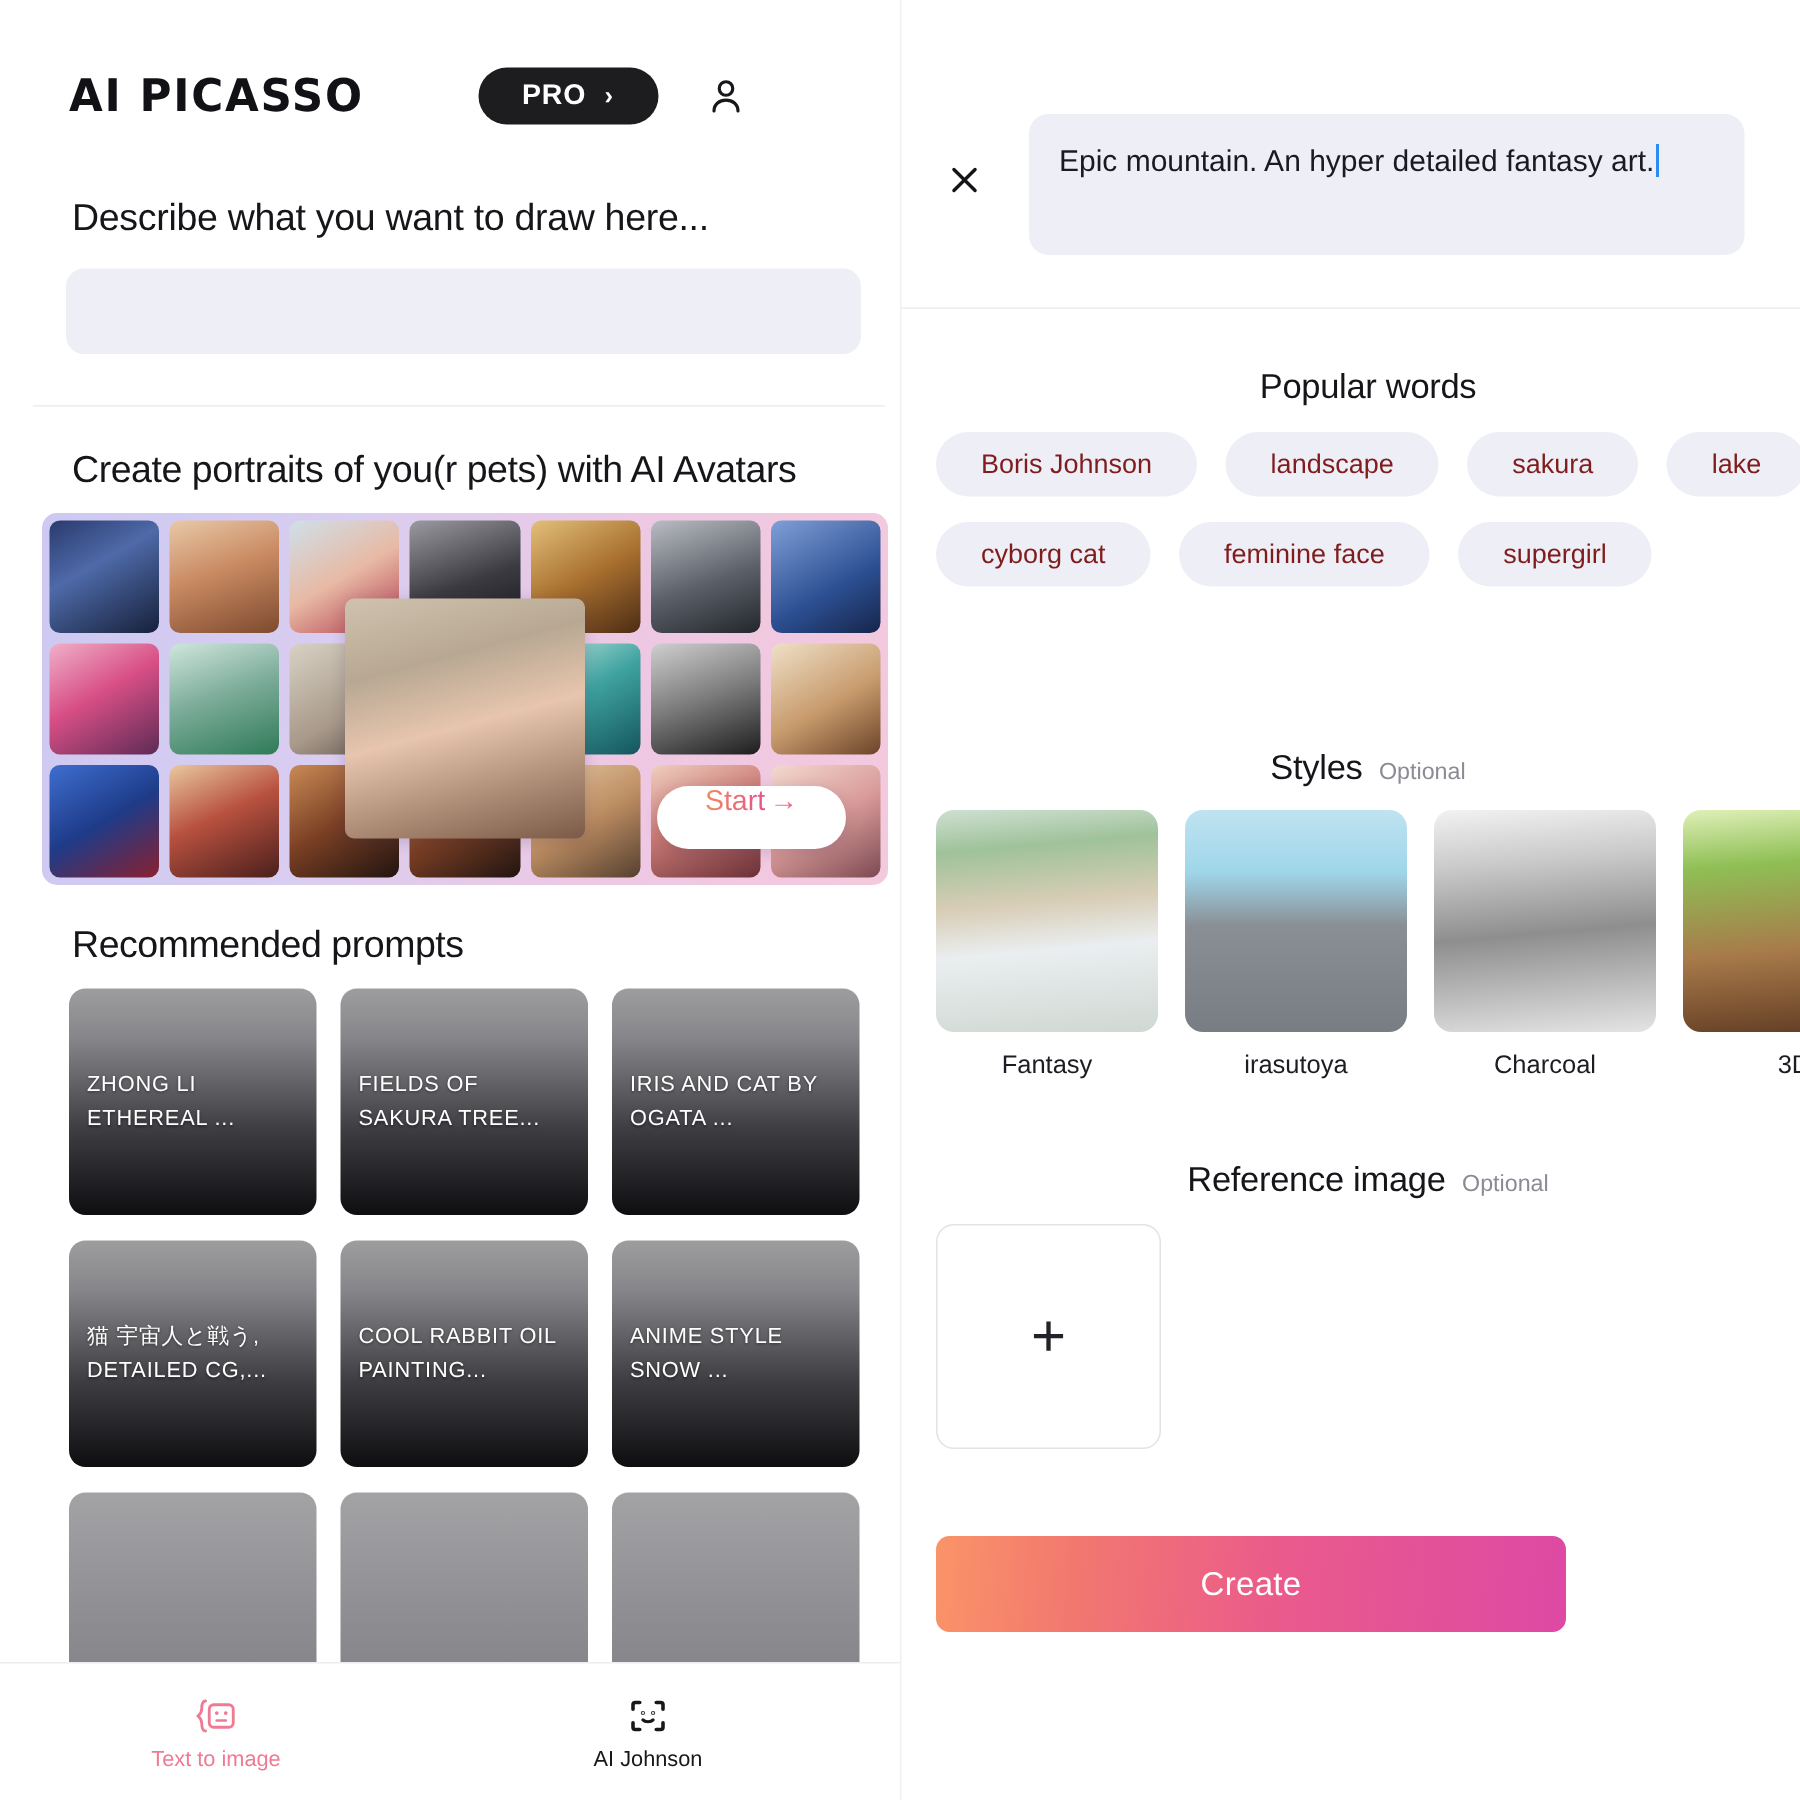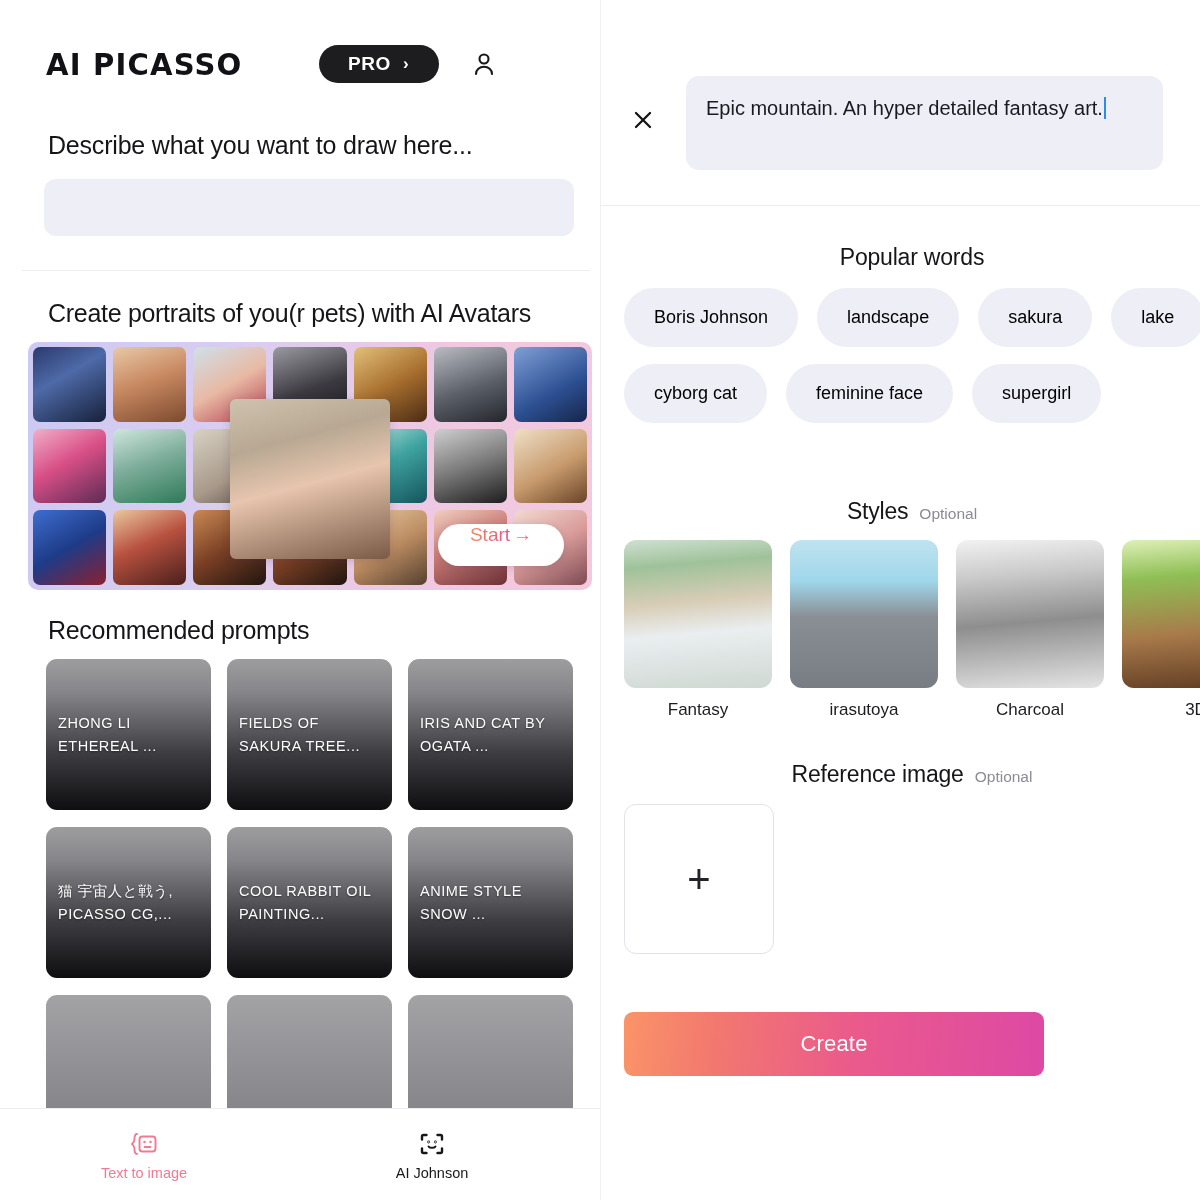--- a/index.html
+++ b/index.html
@@ -235,24 +235,24 @@
   }
   .sec-title .optional {
     font-size: 15.5px; color: #8b8b96; font-weight: 400;
   }
 
   .chips-wrap { margin: 17px 0 0 624px; width: 600px; }
   .chips-row { display: flex; gap: 19px; margin-bottom: 17px; }
   .chip {
     background: #eeeef7;
     border-radius: 999px;
-    height: 59px;
+    height: 43px;
     display: flex; align-items: center;
     padding: 1px 30px;
-    font-size: 18px; color: #000000;
+    font-size: 18px; color: #7f1d1d;
     white-space: nowrap;
     cursor: pointer;
   }
 
   .styles-row {
     display: flex; gap: 18px;
     margin: 15px 0 0 624px;
     width: 600px;
   }
   .style-item { width: 148px; flex: 0 0 148px; cursor: pointer; }
@@ -364,21 +364,21 @@
       <div class="rec-card">
           <span class="label">ZHONG LI ETHEREAL ...</span>
         </div>
       <div class="rec-card">
           <span class="label">FIELDS OF SAKURA TREE...</span>
         </div>
       <div class="rec-card">
           <span class="label">IRIS AND CAT BY OGATA ...</span>
         </div>
       <div class="rec-card">
-          <span class="label">猫 宇宙人と戦う, PICASSO CG,...</span>
+          <span class="label">猫 宇宙人と戦う, DETAILED CG,...</span>
         </div>
       <div class="rec-card">
           <span class="label">COOL RABBIT OIL PAINTING...</span>
         </div>
       <div class="rec-card">
           <span class="label">ANIME STYLE SNOW ...</span>
         </div>
       <div class="rec-card row3">
           <span class="label"></span>
         </div>
@@ -469,21 +469,21 @@
         <div class="style-name">Charcoal</div>
       </div>
       <div class="style-item">
         <div class="style-thumb" style="background:linear-gradient(175deg,#dff0b8 0%,#8fbf55 25%,#a87a4a 62%,#5e3a22 100%)"></div>
         <div class="style-name">3D</div>
       </div>
     </div>
   </div>
 
   <div style="position:absolute; left:0; top:757px; width:1200px;">
-    <div class="sec-title" style="margin-top:4px">
+    <div class="sec-title" style="margin-top:16px">
       <h2>Reference image</h2>
       <span class="optional">Optional</span>
     </div>
     <div class="ref-box">
       <span class="plus">+</span>
     </div>
     <button class="create-btn">Create</button>
   </div>
 
 </div>

